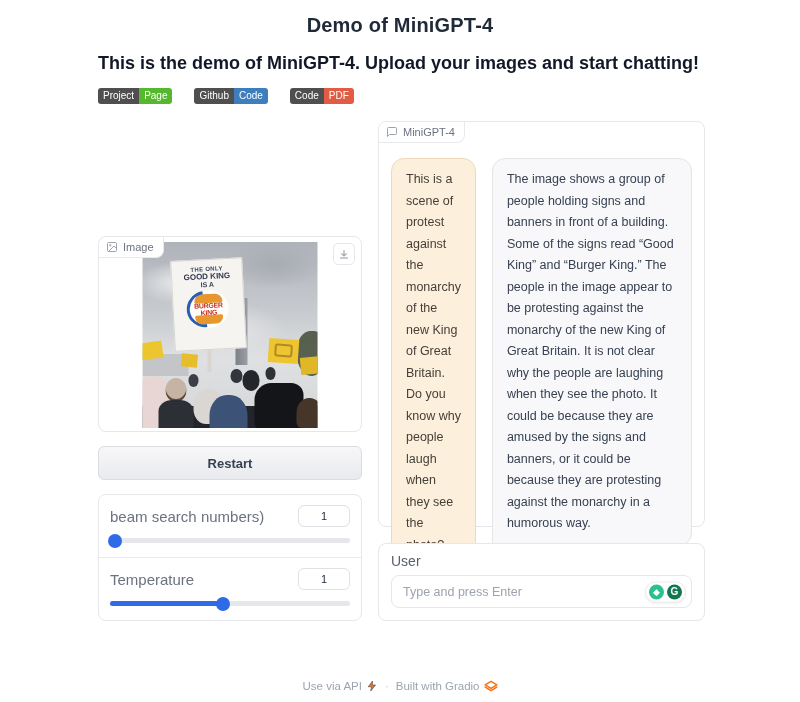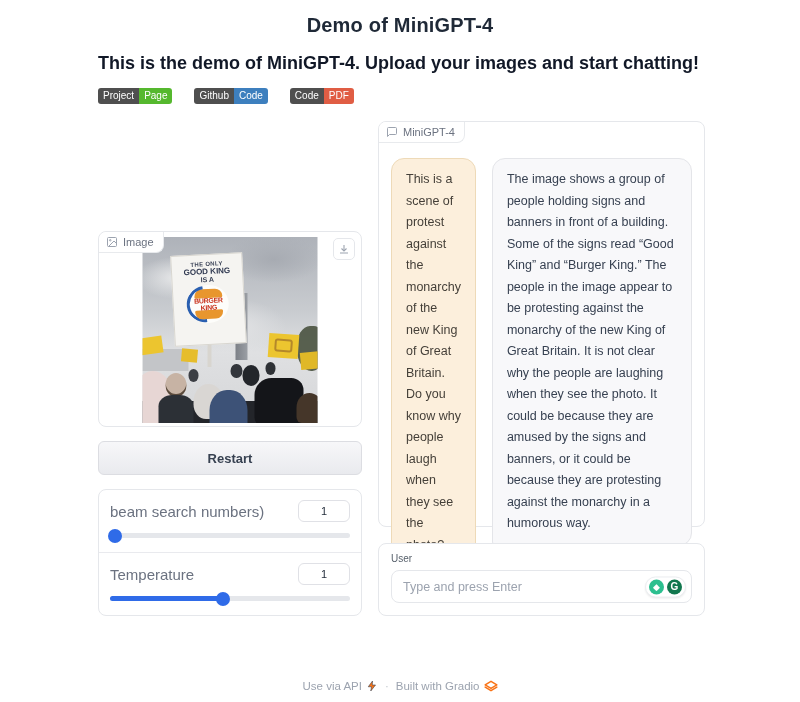--- a/index.html
+++ b/index.html
@@ -96,21 +96,21 @@
 
   
   .chat-panel { height: 406px; }
   .messages { padding: 36px 12px 12px; display: flex; gap: 16px; }
   .msg { max-width: 286px; padding: 10px 14px; font-size: 12.5px; line-height: 21.5px; border: 1px solid; }
   .msg.user { align-self: flex-end; background: #fcefdc; border-color: #eedab8; color: #443f38; border-radius: 13px 13px 3px 13px; }
   .msg.bot { align-self: flex-start; background: #f8f8fa; border-color: #e4e5e9; color: #374151; border-radius: 13px 13px 13px 4px; }
 
   
   .input-panel { margin-top: 16px; padding: 9px 12px 12px; }
-  .input-label { font-size: 10px; color: #57606b; }
+  .input-label { font-size: 14px; color: #57606b; }
   .textbox { position: relative; margin-top: 6px; }
   .textbox input { width: 100%; height: 33px; border: 1px solid #e5e7eb; border-radius: 8px; padding: 0 64px 0 11px;
     font-family: inherit; font-size: 12.5px; color: #374151; background: #fff; outline: none; }
   .textbox input::placeholder { color: #9ca3af; }
   .ext-pill { position: absolute; right: 6px; top: 50%; transform: translateY(-50%); display: flex; gap: 3px; align-items: center;
     background: #fff; border: 1px solid #eceef1; border-radius: 11px; padding: 2px 3px; box-shadow: 0 1px 2px rgba(0,0,0,.08); }
   .ext-ic { width: 15px; height: 15px; border-radius: 50%; display: flex; align-items: center; justify-content: center; cursor: pointer;
     color: #fff; font-size: 9px; font-weight: 700; line-height: 1; }
   .ext-ic.bulb { background: #2cbf8f; }
   .ext-ic.g { background: #11774e; font-size: 10px; }

